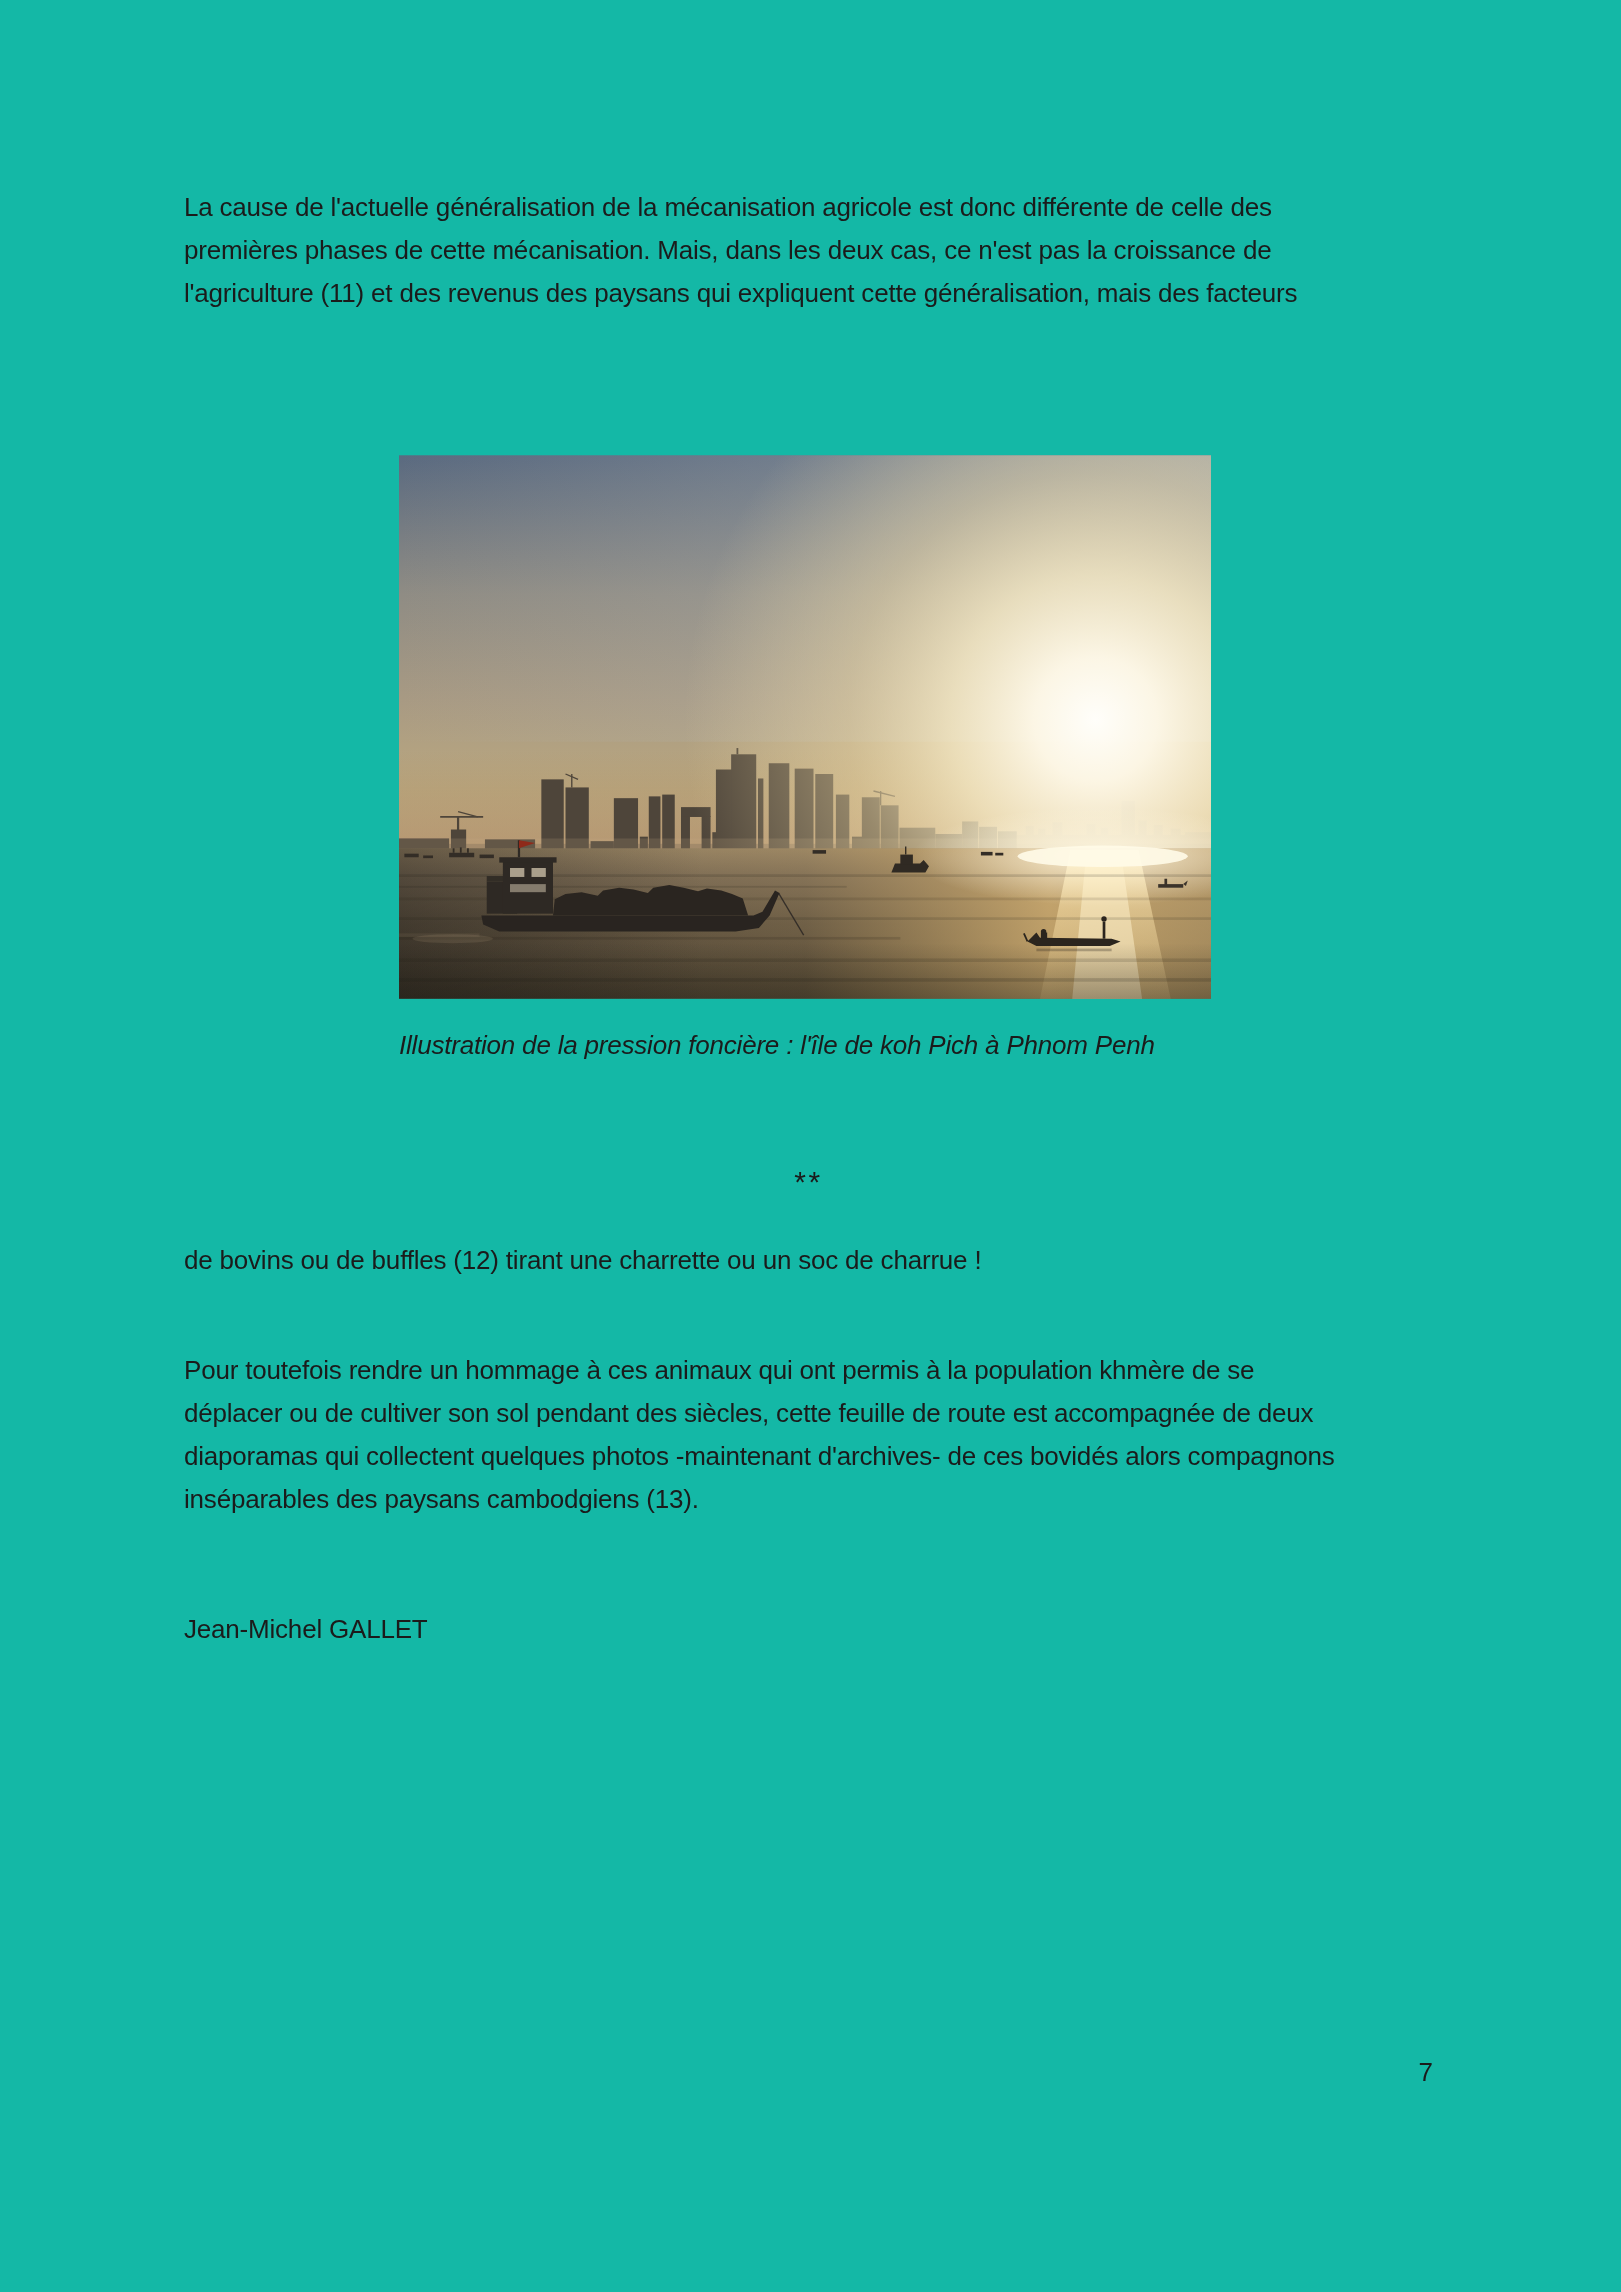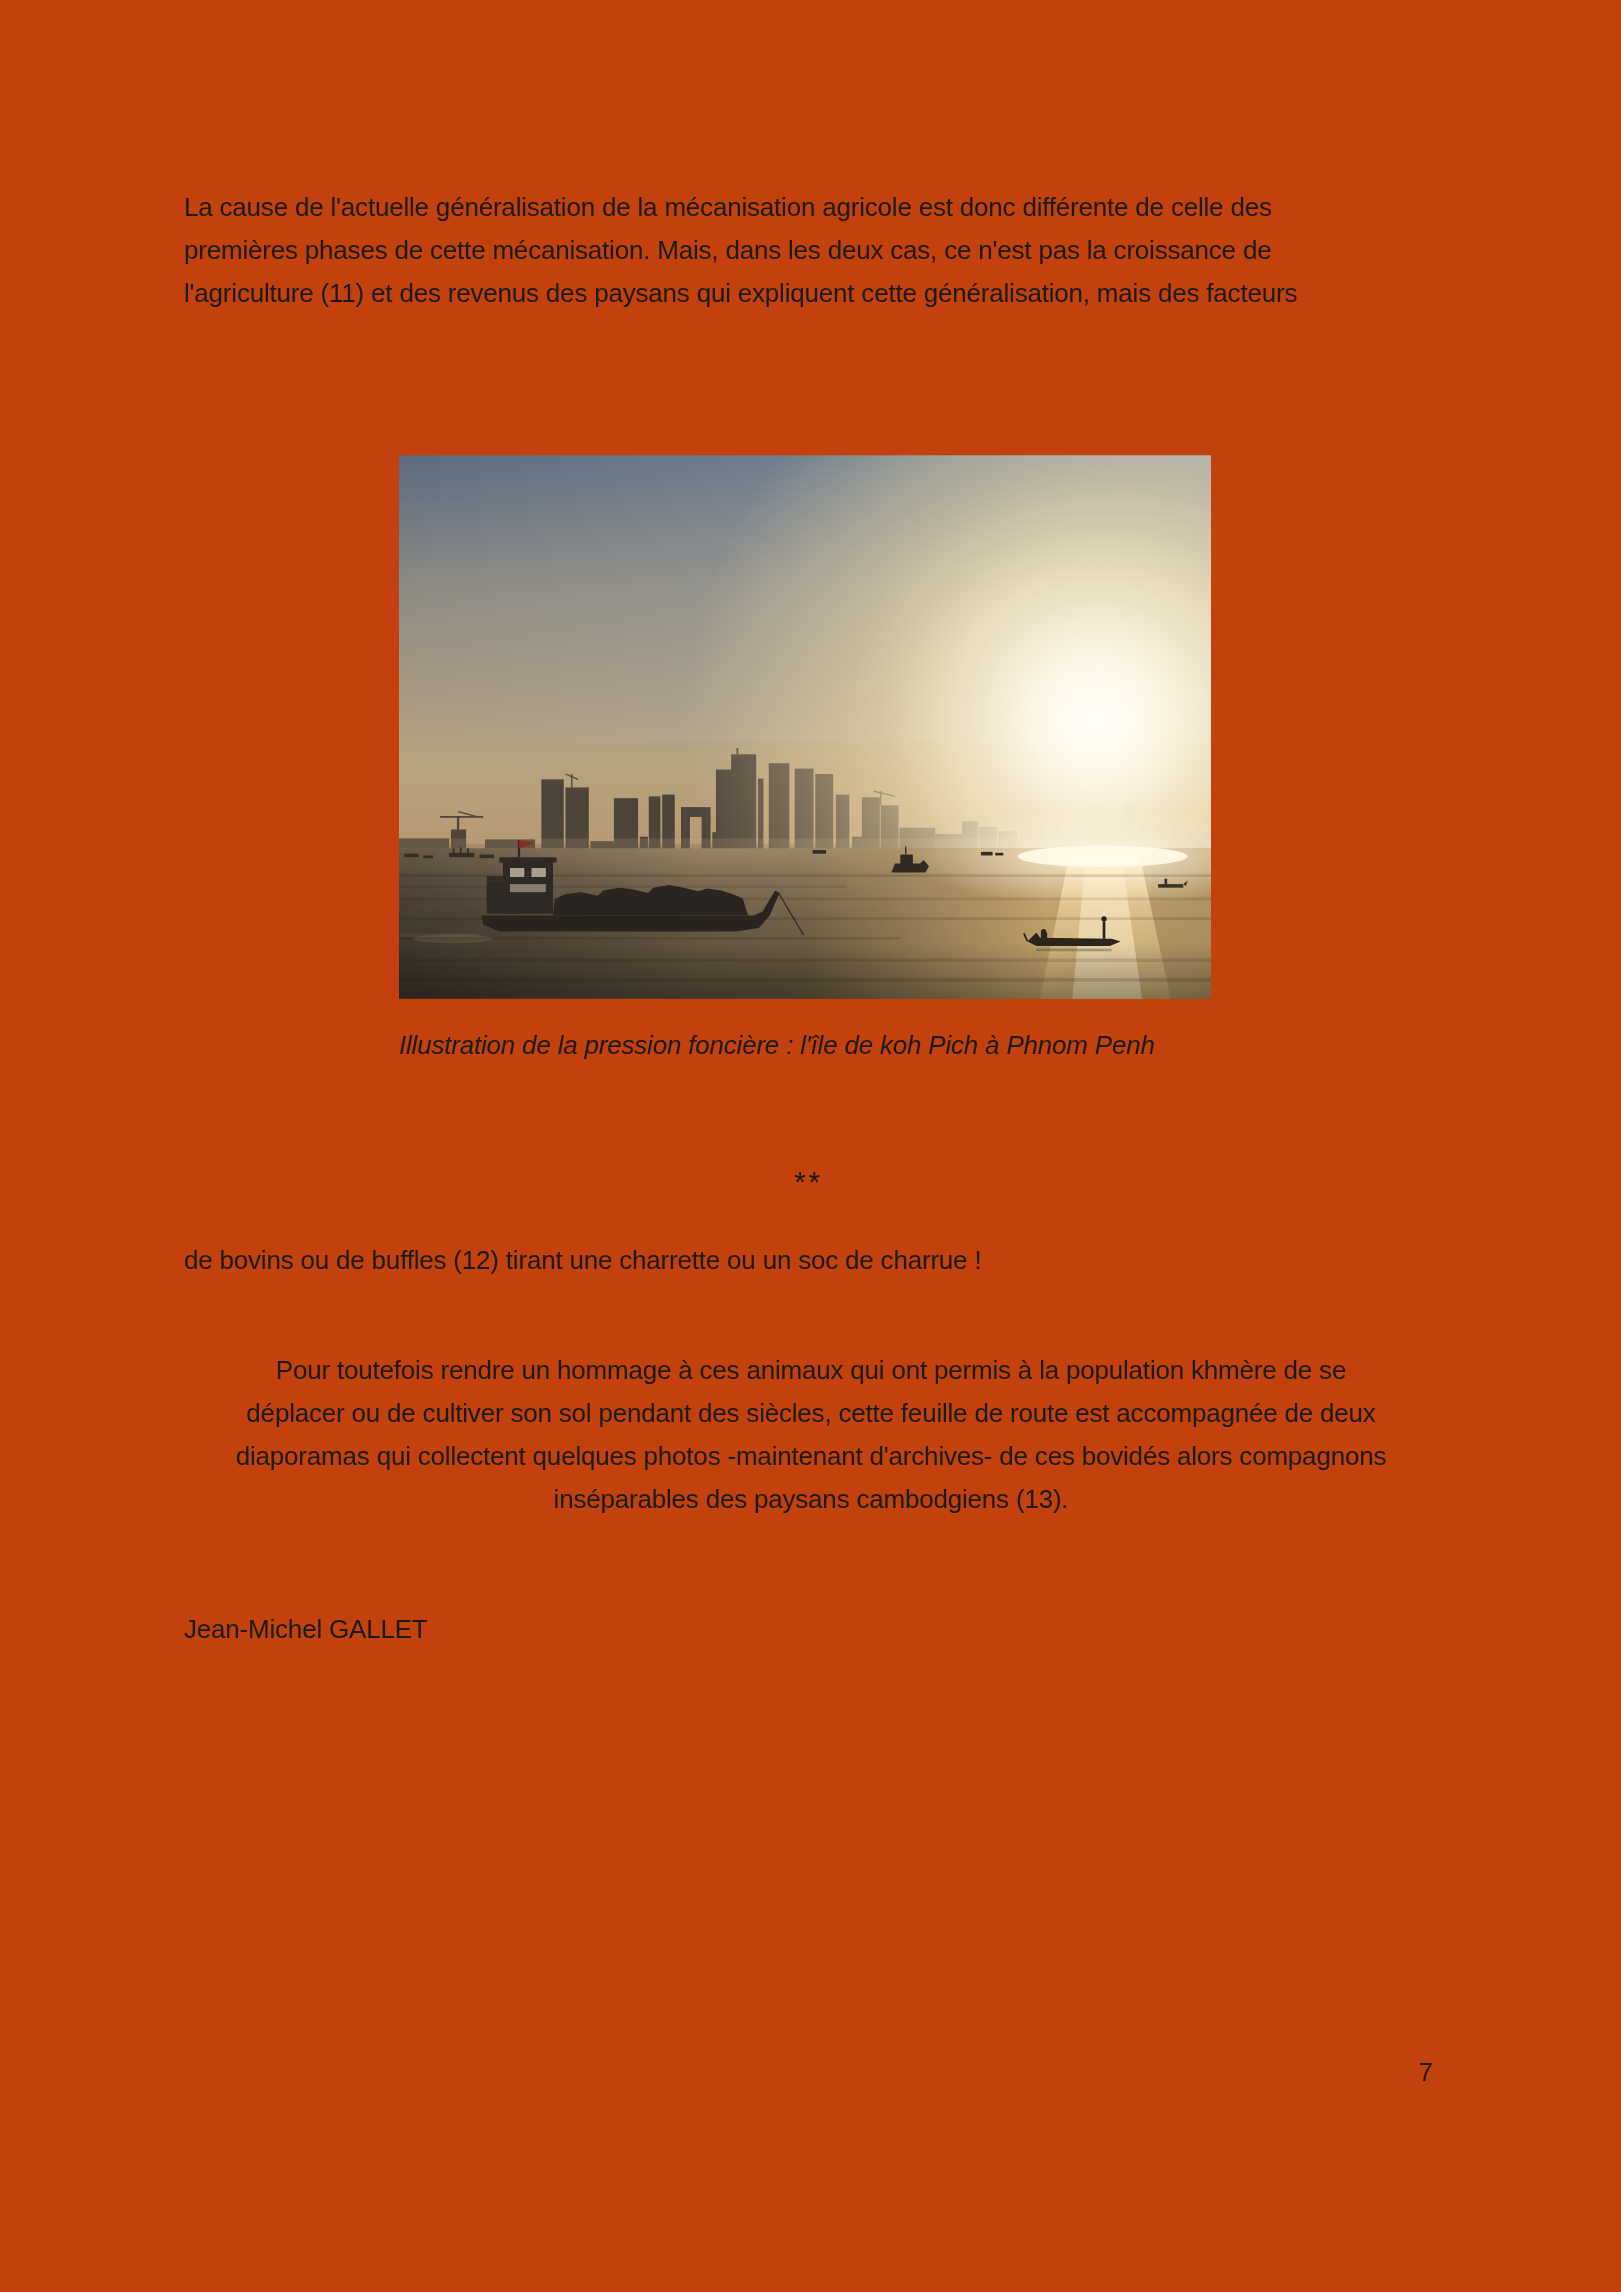--- a/index.html
+++ b/index.html
@@ -1,19 +1,19 @@
 <!DOCTYPE html>
 <html style="font-size:14.3px"><head>
 <meta charset="utf-8">
 <style>
   html,body{margin:0;padding:0;background:#e8e8e8;}
   .page{
     position:relative;
     width:1621px;height:2293px;
-    background:#c2410c;
+    background:#14b8a6;
     font-family:"Liberation Sans","DejaVu Sans",sans-serif;
     color:#1b1b1b;
     overflow:hidden;
   }
   .body-block{
     position:absolute;
     left:184px;width:1254px;
     font-size:26px;line-height:43px;
     letter-spacing:-0.2px;
     color:#1b1b1b;
@@ -252,21 +252,21 @@
   </div>
 
   <div class="caption">Illustration de la pression foncière : l'île de koh Pich à Phnom Penh</div>
 
   <div class="separator">**</div>
 
   <div class="body-block" style="top:1239px;">
     <div class="body-line">de bovins ou de buffles (12) tirant une charrette ou un soc de charrue !</div>
   </div>
 
-  <div class="body-block" style="top:1349px;text-align:center;">
+  <div class="body-block" style="top:1349px;">
     <div class="body-line">Pour toutefois rendre un hommage à ces animaux qui ont permis à la population khmère de se</div>
     <div class="body-line">déplacer ou de cultiver son sol pendant des siècles, cette feuille de route est accompagnée de deux</div>
     <div class="body-line">diaporamas qui collectent quelques photos -maintenant d'archives- de ces bovidés alors compagnons</div>
     <div class="body-line">inséparables des paysans cambodgiens (13).</div>
   </div>
 
   <div class="signature">Jean-Michel GALLET</div>
 
   <div class="page-number">7</div>
 

